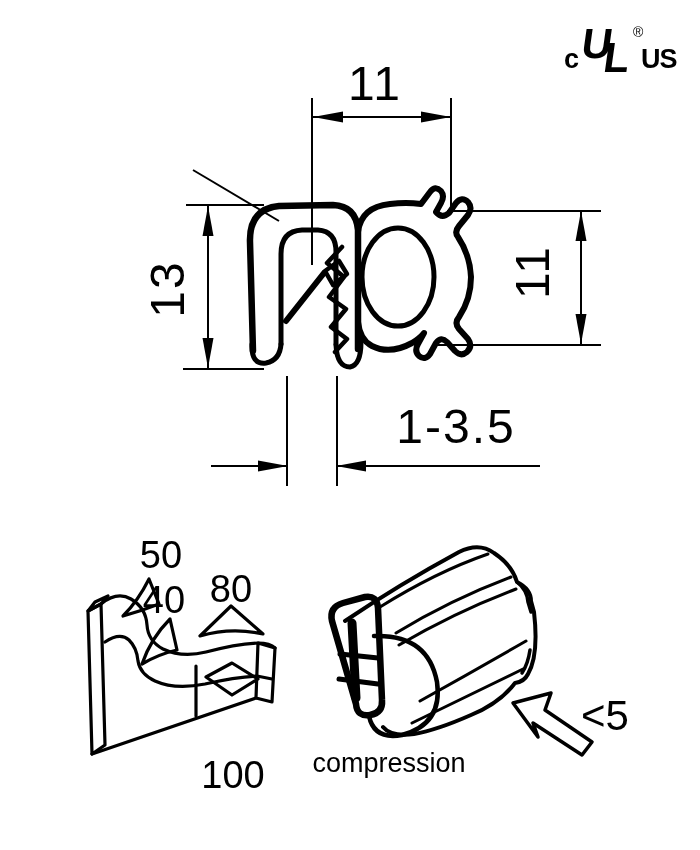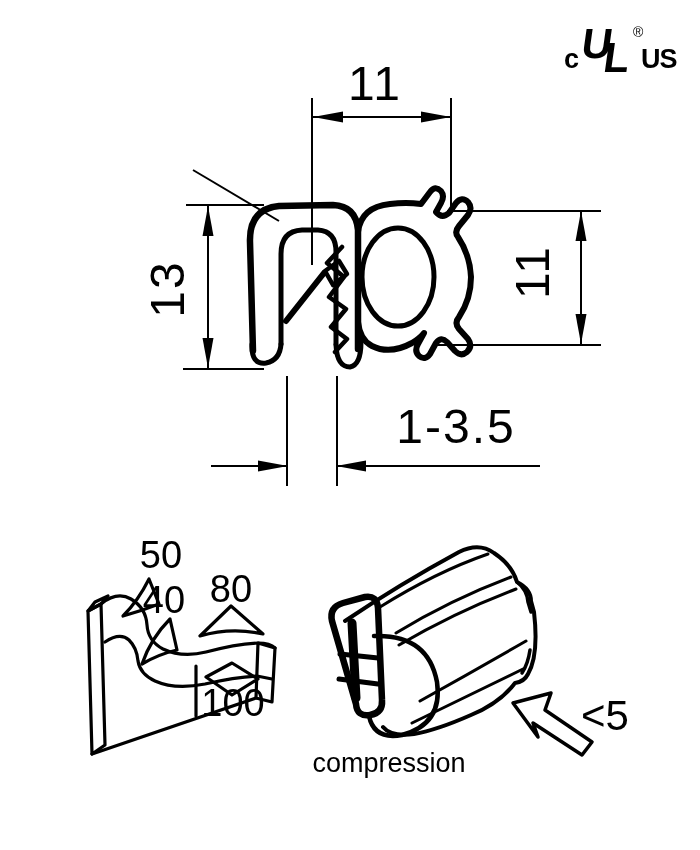--- a/index.html
+++ b/index.html
@@ -114,21 +114,21 @@
 
   <div class="lbl dim rot" style="left:168px;top:289px;">13</div>
 
   <div class="lbl dim rot" style="left:533px;top:272px;">11</div>
 
   <div class="lbl dim center" style="left:456px;top:427px;">1-3.5</div>
 
   <div class="lbl small-dim center" style="left:161px;top:556px;">50</div>
   <div class="lbl small-dim center" style="left:164px;top:601px;">40</div>
   <div class="lbl small-dim center" style="left:231px;top:590px;">80</div>
-  <div class="lbl small-dim center" style="left:233px;top:704px;">100</div>
+  <div class="lbl small-dim center" style="left:233px;top:776px;">100</div>
 
   <div class="lbl lt5 center" style="left:605px;top:716px;">&lt;5</div>
   <div class="lbl caption center" style="left:377px;top:763px;margin-left:12px;">compression</div>
 
   <div style="position:absolute;left:0;top:0;width:700px;height:90px;">
     <span class="lbl ul" style="left:564px;top:45px;font-size:27px;">c</span>
     <span class="lbl ul" style="left:582px;top:22px;font-size:42px;transform:skewX(-8deg);">U</span>
     <span class="lbl ul" style="left:604px;top:36px;font-size:42px;transform:skewX(-8deg);">L</span>
     <span class="lbl" style="left:633px;top:25px;font-size:14px;">®</span>
     <span class="lbl ul" style="left:641px;top:45px;font-size:27px;letter-spacing:-1px;">US</span>

